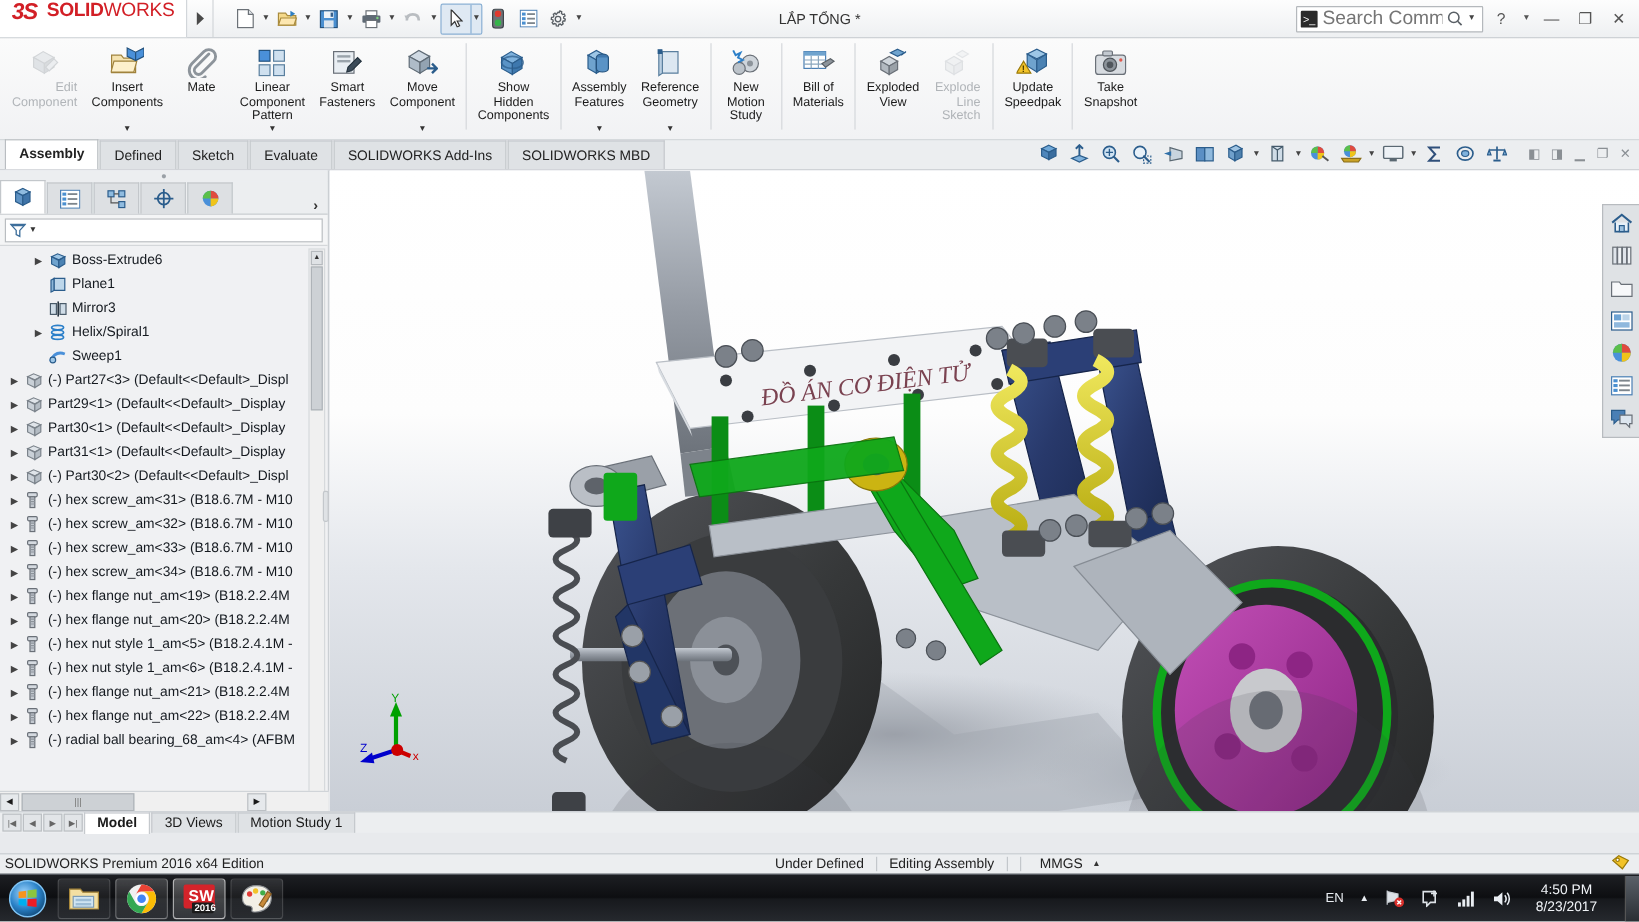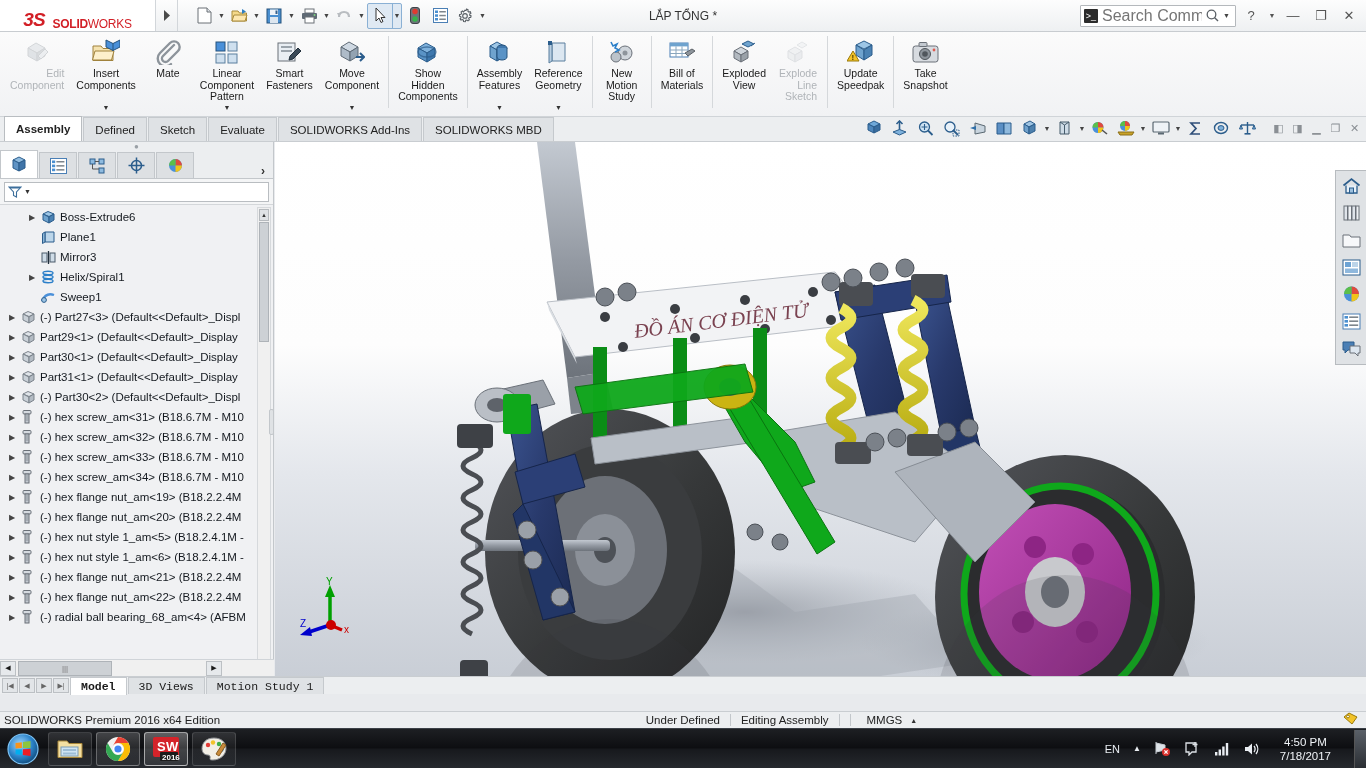--- a/index.html
+++ b/index.html
@@ -15,24 +15,24 @@
 
   
   .titlebar{
     position:absolute; left:0; top:0; width:1366px; height:32px;
     background:linear-gradient(#fdfdfd,#eef0f2);
     border-bottom:1px solid #c8ccd0;
     display:flex; align-items:center;
   }
   .logo-box{
     width:156px; height:31px; background:#fff; border-right:1px solid #d2d6da;
-    display:flex; align-items:flex-end; justify-content:center; gap:8px;
+    display:flex; align-items:flex-start; justify-content:center; gap:8px;
   }
   .ds-mark{ font-weight:bold; font-size:19px; color:#d21f26; font-style:italic; letter-spacing:-1px;}
-  .sw-word{ font-size:12px; font-weight:bold; color:#d21f26; letter-spacing:-0.3px;}
+  .sw-word{ font-size:16px; font-weight:bold; color:#d21f26; letter-spacing:-0.3px;}
   .sw-word i{ font-style:normal; color:#d21f26; font-weight:bold;}
   .sw-word b{ font-weight:normal; color:#d21f26;}
   .pin-arrow{ width:22px; height:31px; display:flex; align-items:center; justify-content:center; border-right:1px solid #d2d6da;}
   .qat{ display:flex; align-items:center; gap:1px; padding-left:14px;}
   .qbtn{ width:24px;height:24px; display:flex;align-items:center;justify-content:center; border:1px solid transparent; border-radius:2px;}
   .qcar{ width:9px;height:24px; display:flex;align-items:center;justify-content:center; color:#444; font-size:7px;}
   .qsel{ background:#dfe9f3; border:1px solid #8ab0d4; border-radius:2px;}
   .title-text{
     position:absolute; left:0; right:0; text-align:center; font-size:12px; color:#333;
     pointer-events:none;
@@ -1086,21 +1086,21 @@
     </div>
   </div>
 
   <div class="docbar">
     <div class="navg">
       <div class="navb">|◀</div>
       <div class="navb">◀</div>
       <div class="navb">▶</div>
       <div class="navb">▶|</div>
     </div>
-    <div id="dtabs" style="display:flex;align-items:center;font-family:Liberation Mono, monospace;">
+    <div id="dtabs" style="display:flex;align-items:center;">
         <div class="dtab sel">Model</div>
         <div class="dtab">3D Views</div>
         <div class="dtab">Motion Study 1</div>
       </div>
   </div>
 
   <div class="statusbar">
     <span style="padding-left:4px;">SOLIDWORKS Premium 2016 x64 Edition</span>
     <span style="margin-left:auto;">Under Defined</span>
     <span class="sb-sep"></span>
@@ -1199,19 +1199,19 @@
       </span>
       <span class="tray-ico">
         <svg width="16" height="14" viewBox="0 0 16 14">
             <path d="M1 5 h3 L8 1.5 v11 L4 9 h-3 z" fill="#e9edf2"></path>
             <path d="M10 4 a5 5 0 0 1 0 6" fill="none" stroke="#e9edf2" stroke-width="1.3"></path>
             <path d="M12 2 a8 8 0 0 1 0 10" fill="none" stroke="#e9edf2" stroke-width="1.3"></path>
           </svg>
       </span>
       <span class="clock">
         <div>4:50 PM</div>
-        <div>7/18/2017</div>
+        <div>8/23/2017</div>
       </span>
       <span class="showdesk"></span>
     </div>
   </div>
 
 </div>
 
 </body></html>

